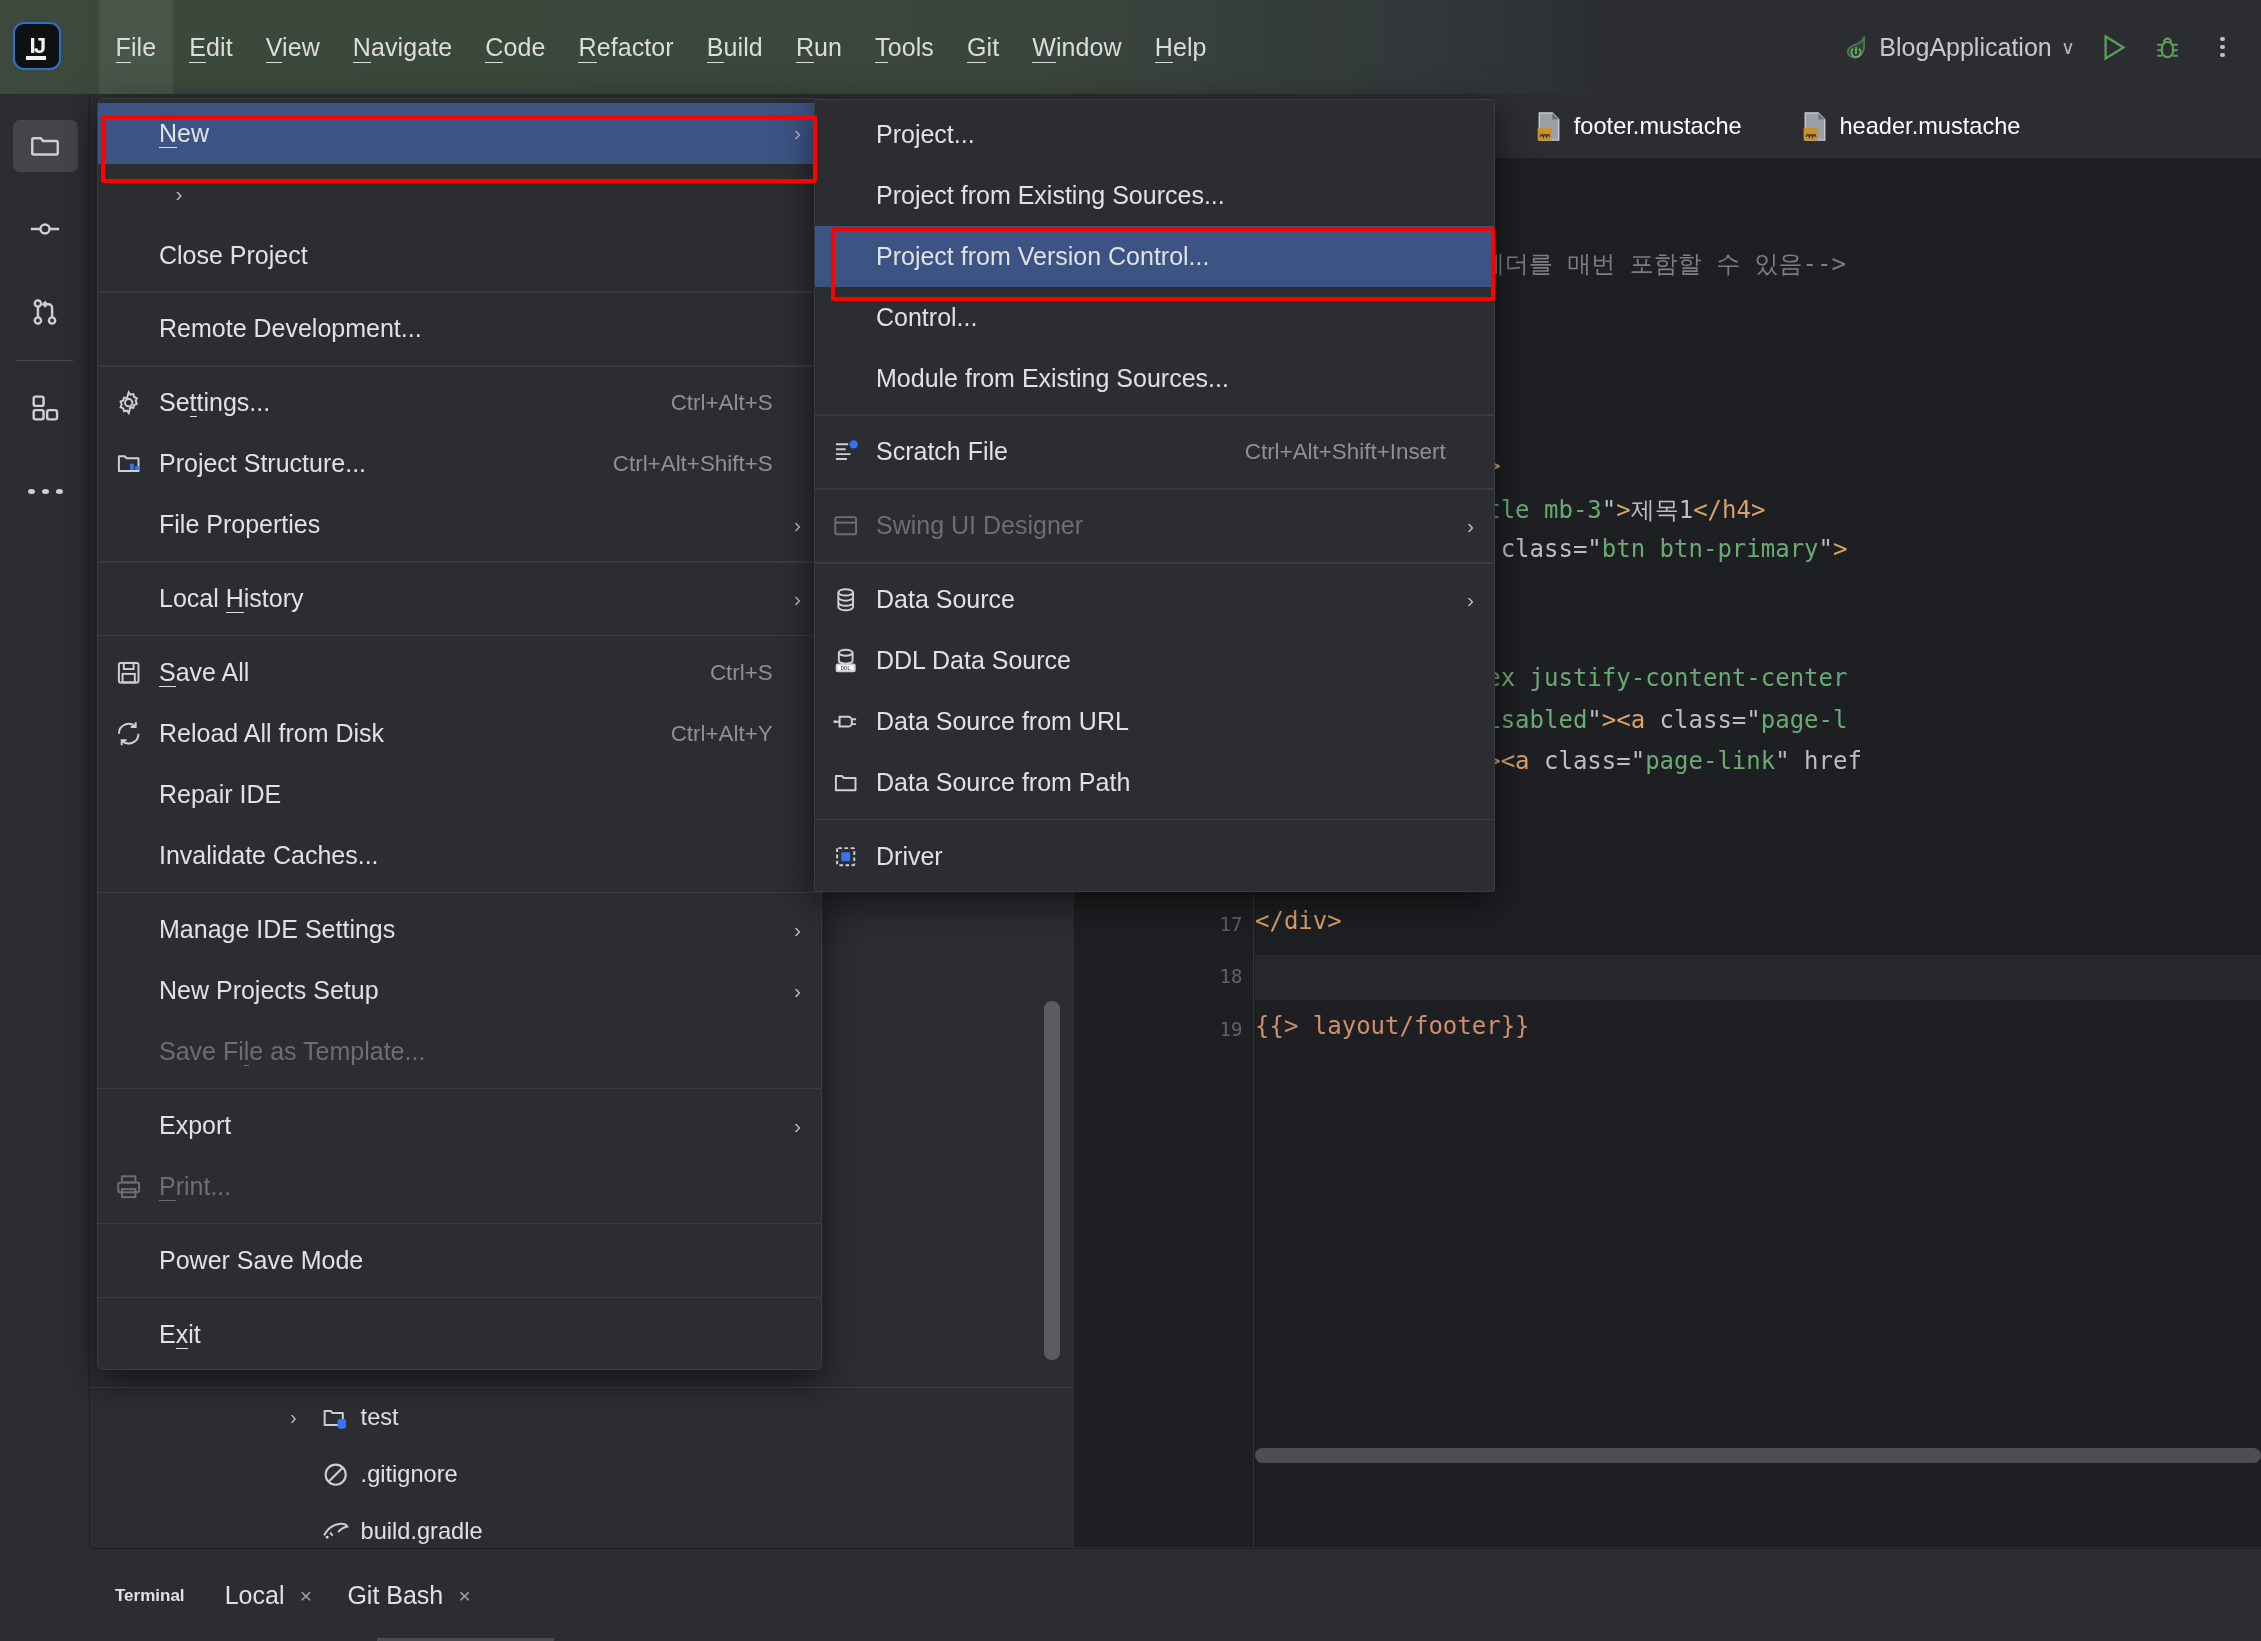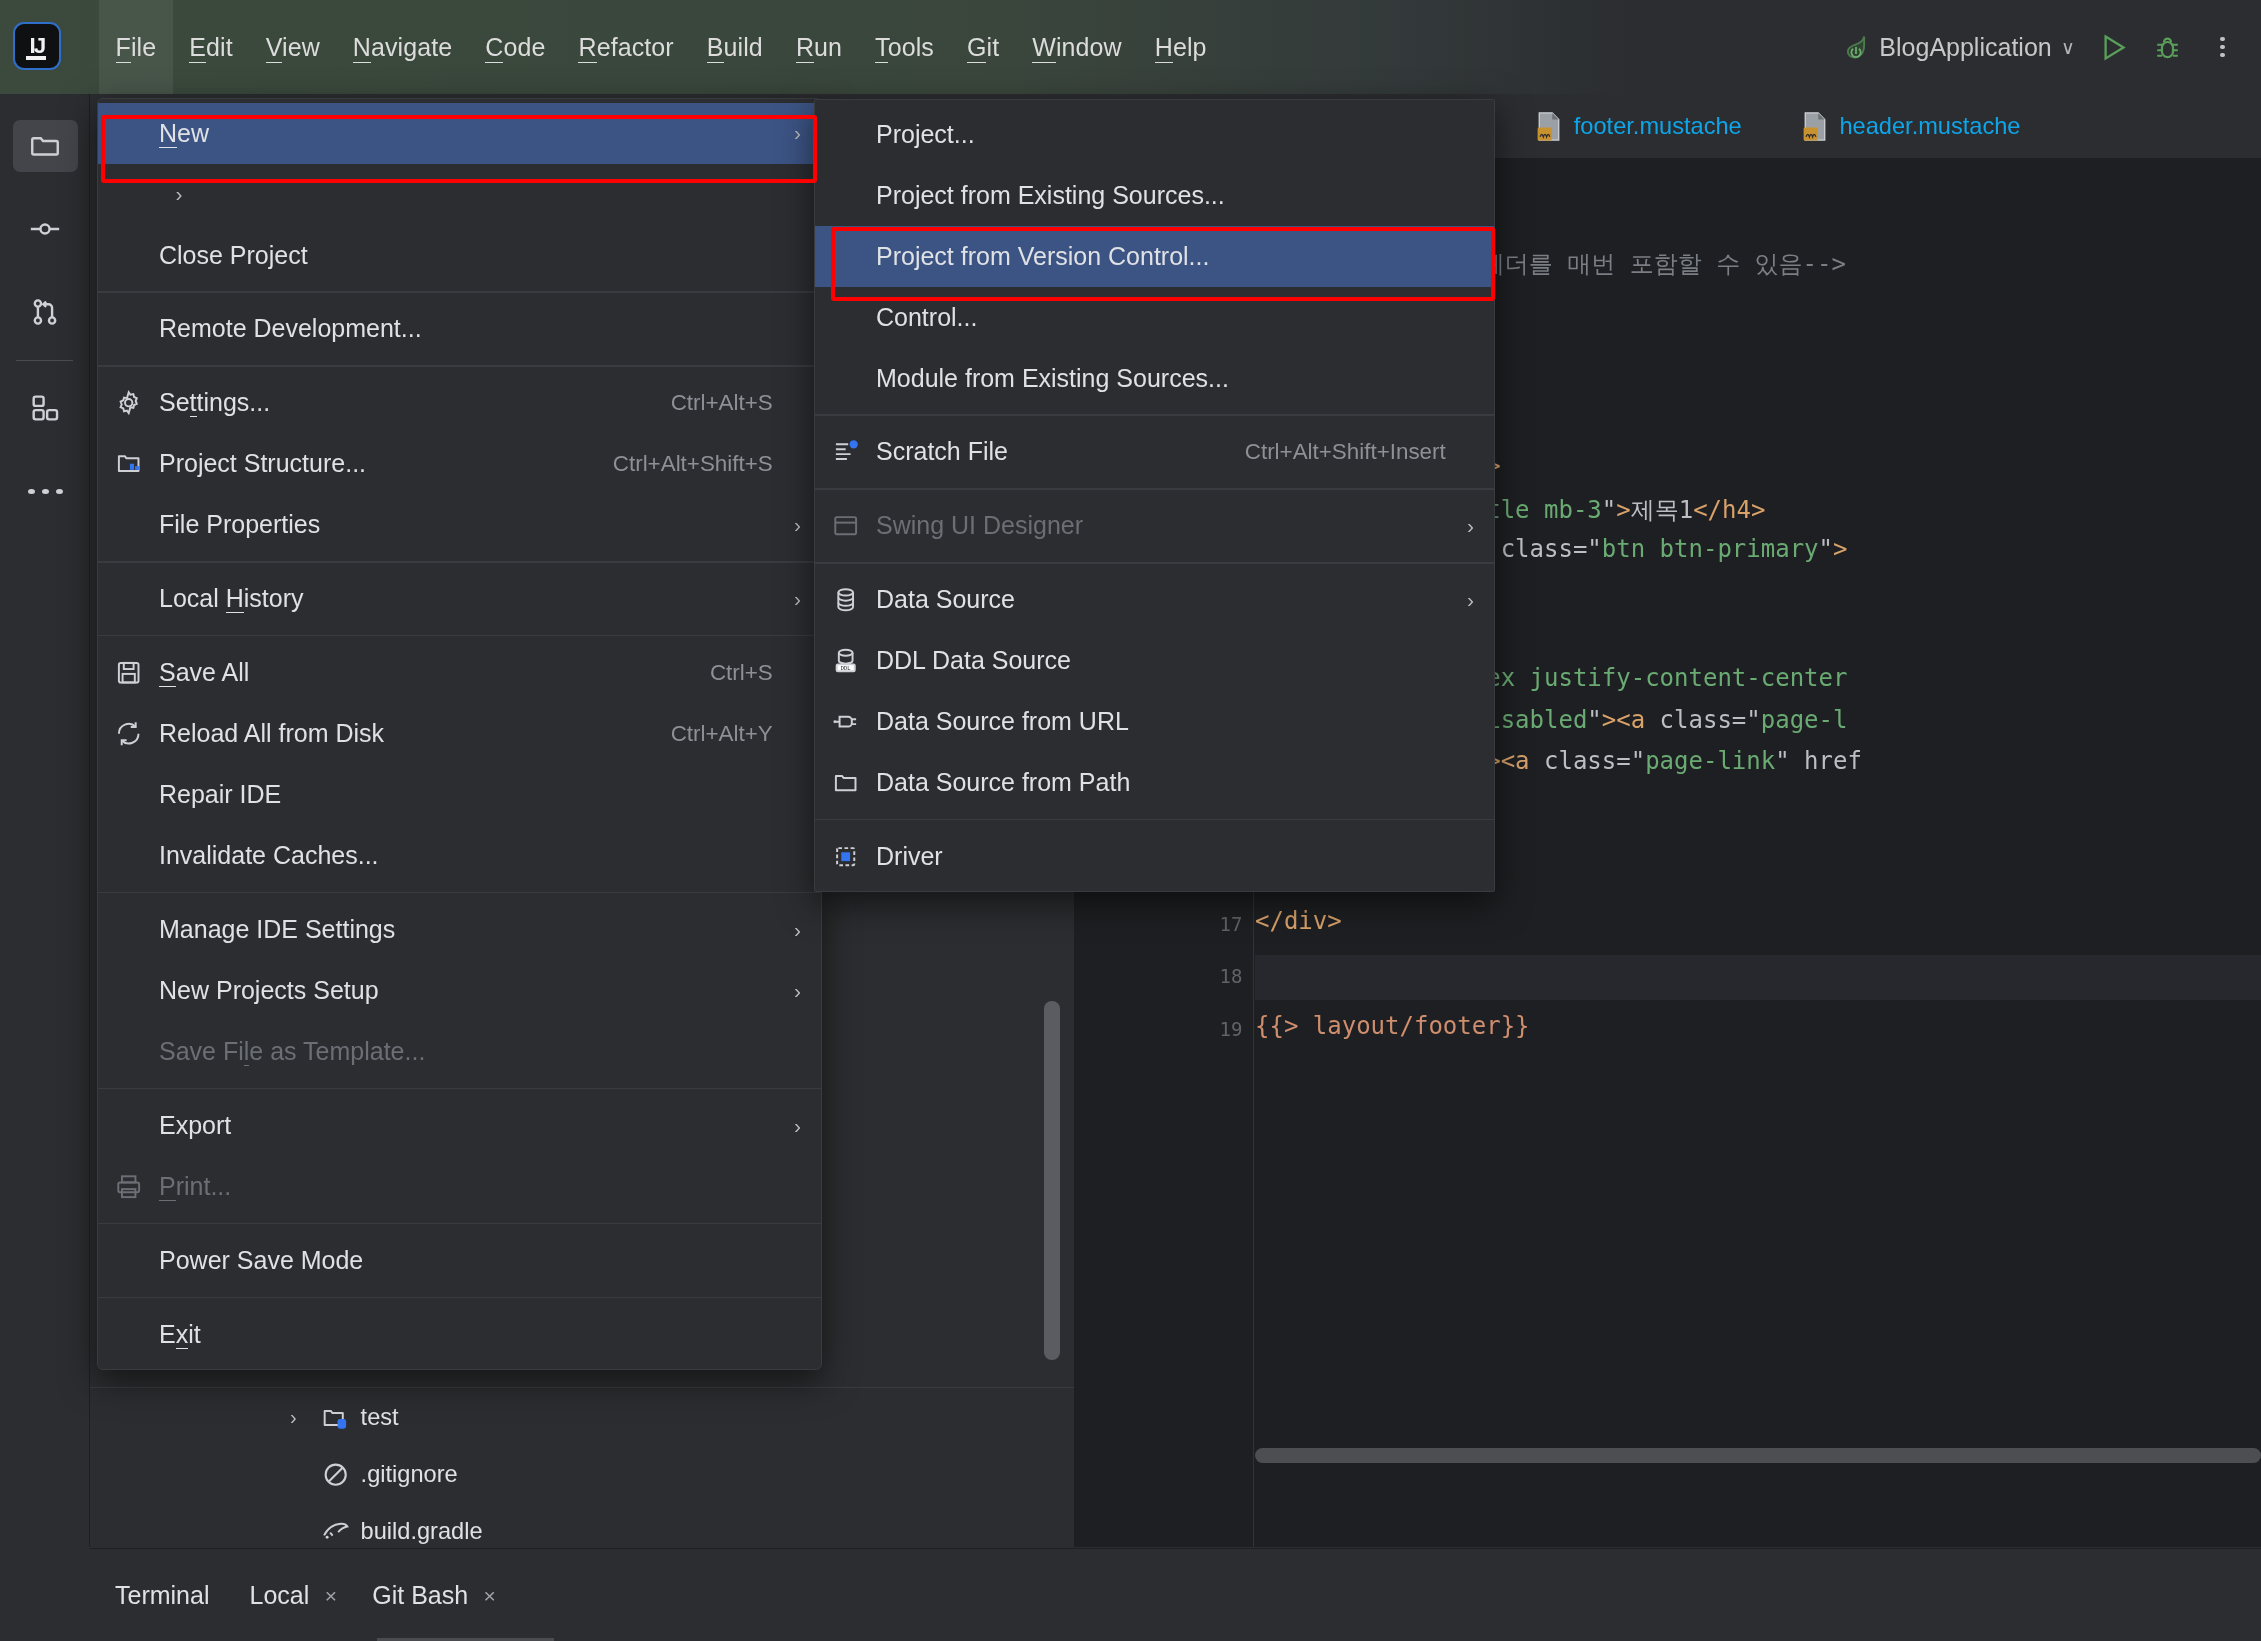--- a/index.html
+++ b/index.html
@@ -61,21 +61,21 @@
   .tree-arrow { color: #b9bcc2; font-size: 20px; width: 20px; }
   .vscroll { position: absolute; right: 15.3px; top: 907px; width: 15.3px; height: 359px; background: #5a5c61; border-radius: 7.7px; }
   .tree-sep { position:absolute; left:0; right:0; height:1.2px; background:#393b40; }
 
   
   .editor {
     position: absolute; left: 1074px; top: 94px; right: 0; height: 1453px;
     background: #1e1f22;
   }
   .tabbar { position: absolute; left: 0; top: 0; right: 0; height: 64px; background: #2b2d30; display: flex; align-items: center; }
-  .tab { display: flex; align-items: center; gap: 11.8px; padding: 0 20px; height: 64px; color: #0ea5e9; font-size: 23.6px; }
+  .tab { display: flex; align-items: center; gap: 11.8px; padding: 0 20px; height: 64px; color: #ffffff; font-size: 23.6px; }
   .must-icon { width: 26px; height: 31px; position: relative; flex: none; }
 
   .gutter { position: absolute; left: 0; top: 64px; width: 112px; bottom: 0; background: #1e1f22; border-right: 0; }
   .gutter-col2 { position: absolute; left: 112px; top: 64px; width: 68px; bottom: 0; background: #1e1f22; border-right: 1.2px solid #303338; }
   .ln { position: absolute; right: 10.6px; color: #606366; font-size: 19px; font-family: "DejaVu Sans Mono", monospace; }
   .code-area { position: absolute; left: 181px; top: 64px; right: 0; bottom: 0; overflow: hidden; }
   .cline { position: absolute; left: 0; white-space: pre; font-family: "DejaVu Sans Mono", monospace; font-size: 24px; color: #bcbec4; }
   .curline { position: absolute; left: -181px; right: 0; height: 45px; background: #26282e; }
   .t-tag { color: #d9a26a; }
   .t-attr { color: #bcbec4; }
@@ -85,21 +85,21 @@
   .t-link { color: #6aab73; border-bottom: 1.2px solid #a8a8a8; }
   .t-plain { color: #bcbec4; }
   .hscroll { position: absolute; left: 181px; right: 0; top: 1354px; height: 15.3px; background: #4c4e52; border-radius: 7.7px; }
   .fold { position: absolute; color: #787b82; font-size: 20px; }
 
   
   .bottombar {
     position: absolute; left: 90px; top: 1548px; right: 0; height: 94px;
     background: #2b2d30; border-top: 1.2px solid #1e1f22; display: flex; align-items: center;
   }
-  .bb-title { color: #dfe1e5; font-size: 25px; padding: 0 22.4px 0 25px; }
+  .bb-title { color: #dfe1e5; font-size: 17px; padding: 0 22.4px 0 25px; font-weight: bold; }
   .bb-tab { display: flex; align-items: center; gap: 15.3px; padding: 0 17.7px; color: #dfe1e5; font-size: 25px; }
   .bb-x { color: #a0a3a8; font-size: 21px; }
   .bb-underline { position: absolute; left: 377px; top: 1638px; width: 177px; height: 3.5px; background: #4a4c50; }
 
   
   .filemenu {
     position: absolute; left: 97px; top: 98px; width: 725px;
     background: #2b2d30; border: 1.2px solid #393b40; border-radius: 5.9px;
     box-shadow: 0 10.6px 35px rgba(0,0,0,.55); padding: 3.5px 0;
     z-index: 40;

